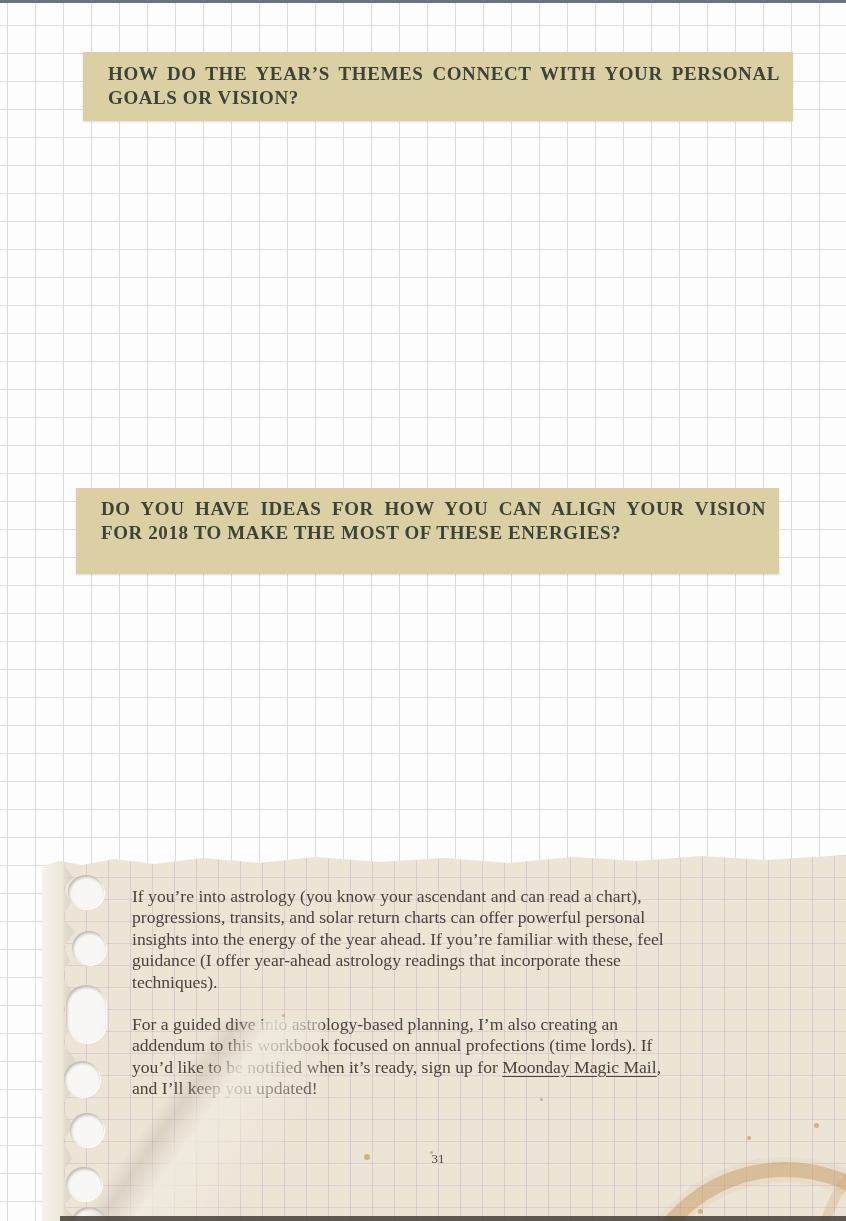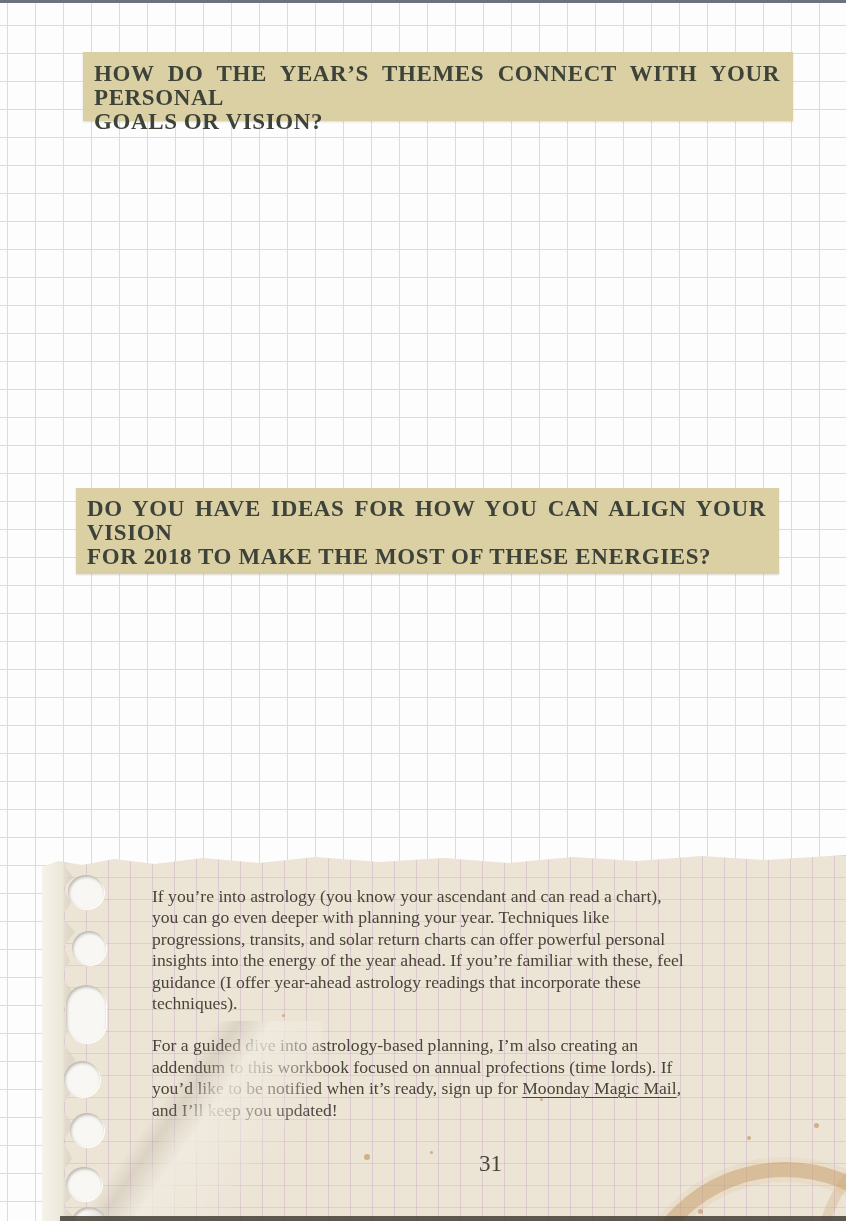--- a/index.html
+++ b/index.html
@@ -40,24 +40,24 @@
     background:rgba(68,62,54,0.85);
     z-index:6;
   }
 
   
   .banner{
     position:absolute;
     background:var(--banner-bg);
     color:var(--banner-text);
     font-weight:bold;
-    font-size:23px;
+    font-size:19px;
     line-height:24px;
     letter-spacing:0.6px;
-    padding:10px 13px 0 11px;
+    padding:10px 13px 0 25px;
     box-shadow:0 1px 2px rgba(120,115,95,0.25);
     font-family:Liberation Serif, serif;
   }
   .banner-1{left:83px;top:52px;width:710px;height:69px;}
   .banner-2{left:76px;top:488px;width:703px;height:86px;padding-top:9px;}
   .banner-line{white-space:nowrap;overflow:hidden;}
   .banner-line.stretch{
     white-space:normal;
     text-align:justify;
     text-align-last:justify;
@@ -100,34 +100,33 @@
     box-shadow:inset 1px 2px 3px rgba(135,128,115,0.55), 1px 1px 0 rgba(255,255,255,0.9);
   }
   .hole.pill{border-radius:20px;}
 
   
   .note-text{
     position:absolute;left:90px;top:31px;width:670px;
     color:var(--ink);
     font-size:17.6px;
     line-height:21.4px;
-    margin-left:20px;
   }
   .note-line{white-space:nowrap;}
   .para-gap{height:21px;}
   .note-link{
     color:var(--ink);
     text-decoration:underline;
     text-underline-offset:3px;
   }
   .page-number{
-    position:absolute;left:300px;top:296px;width:160px;
-    text-align:right;
+    position:absolute;left:316px;top:296px;width:160px;
+    text-align:center;
     color:var(--ink);
-    font-size:23px;
+    font-size:13px;
   }
 
   
   .stain-ring{
     position:absolute;left:627px;top:1162px;width:316px;height:316px;
     border:15px solid rgba(198,156,103,0.55);
     border-radius:50%;
     box-shadow:0 0 0 5px rgba(222,196,150,0.18), inset 0 0 0 5px rgba(222,196,150,0.22);
     z-index:4;
   }
@@ -166,21 +165,20 @@
   <div class="hole" style="left:30px;top:76px;width:34px;height:34px;"></div>
   <div class="hole pill" style="left:24px;top:130px;width:40px;height:58px;"></div>
   <div class="hole" style="left:22px;top:206px;width:36px;height:36px;"></div>
   <div class="hole" style="left:28px;top:258px;width:34px;height:34px;"></div>
   <div class="hole" style="left:24px;top:312px;width:36px;height:34px;"></div>
   <div class="hole" style="left:30px;top:352px;width:34px;height:30px;"></div>
 
   <div class="note-text">
     <div>
       <div class="note-line">If you’re into astrology (you know your ascendant and can read a chart),</div>
-      <div class="note-line">you can go even deeper with planning your year. Techniques like</div>
       <div class="note-line">progressions, transits, and solar return charts can offer powerful personal</div>
       <div class="note-line">insights into the energy of the year ahead. If you’re familiar with these, feel</div>
       <div class="note-line">guidance (I offer year-ahead astrology readings that incorporate these</div>
       <div class="note-line">techniques).</div>
     </div>
     <div class="para-gap"></div>
     <div>
       <div class="note-line">For a guided dive into astrology-based planning, I’m also creating an</div>
       <div class="note-line">addendum to this workbook focused on annual profections (time lords). If</div>
       <div class="note-line"><span>you’d like to be notified when it’s ready, sign up for </span><a href="#" class="note-link">Moonday Magic Mail</a><span>,</span></div>

